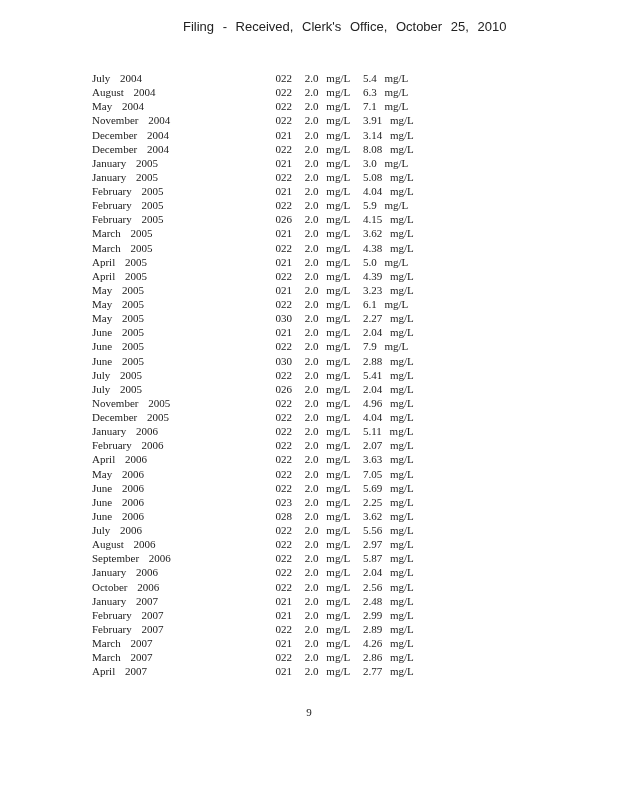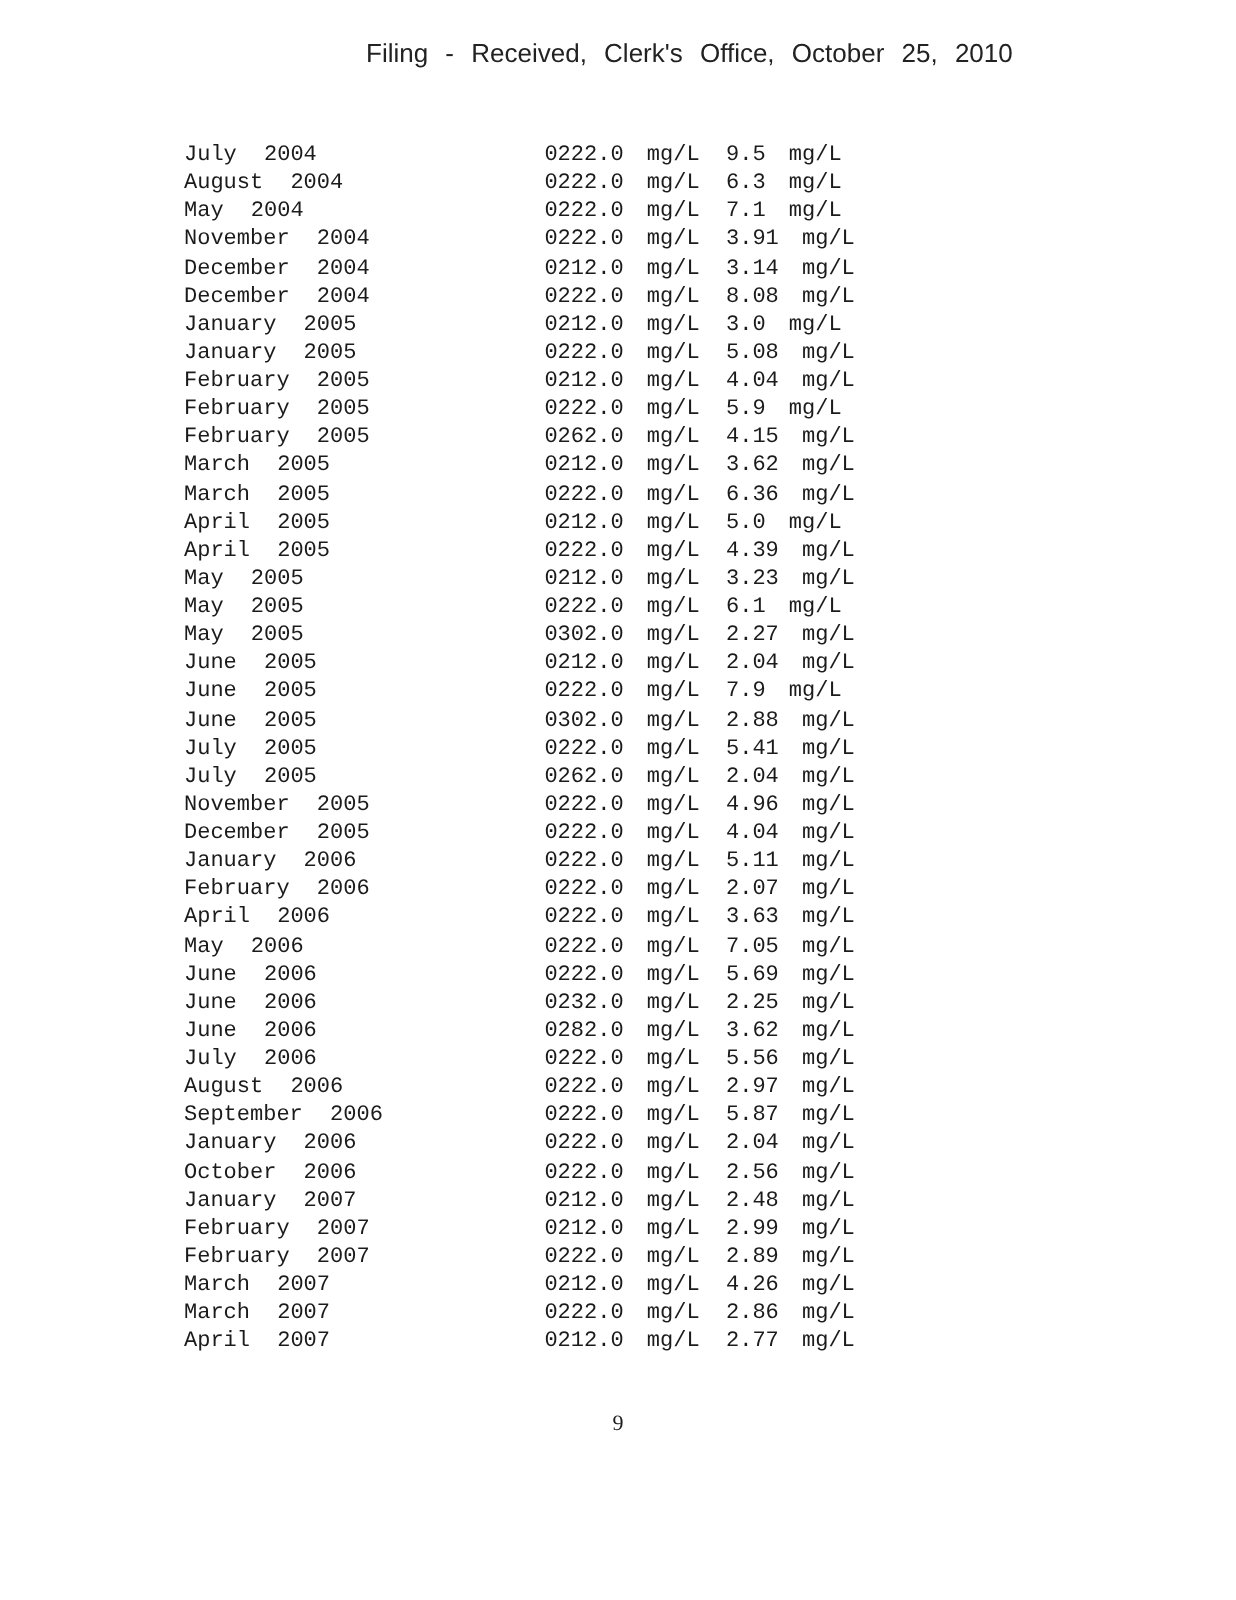--- a/index.html
+++ b/index.html
@@ -30,26 +30,25 @@
     left: 92px;
     top: 71px;
   }
   .row {
     display: flex;
     height: 14.14px;
     line-height: 14.14px;
     font-size: 11px;
     color: #1b1b1b;
     white-space: nowrap;
-    font-family: Liberation Mono, monospace;
   }
   .cell { display: inline-block; }
   .c-period  { width: 126px; word-spacing: 7px; }
   .c-outfall { width: 74px; text-align: right;  }
-  .c-limit   { width: 71px;  word-spacing: 5px; }
+  .c-limit   { width: 71px;  word-spacing: 5px; text-align: center; }
   .c-result  { width: 130px; word-spacing: 5px; }
   .page-number {
     position: absolute;
     left: 0;
     top: 706px;
     width: 618px;
     text-align: center;
     font-size: 11px;
     color: #1b1b1b;
   }
@@ -58,21 +57,21 @@
 <body>
 
 <div class="page">
   <div class="doc-header">Filing - Received, Clerk's Office, October 25, 2010</div>
 
   <div class="data-table" id="data-table">
       <div class="row">
         <span class="cell c-period">July 2004</span>
         <span class="cell c-outfall">022</span>
         <span class="cell c-limit">2.0 mg/L</span>
-        <span class="cell c-result">9.5 mg/L</span>
+        <span class="cell c-result">5.4 mg/L</span>
       </div>
       <div class="row">
         <span class="cell c-period">August 2004</span>
         <span class="cell c-outfall">022</span>
         <span class="cell c-limit">2.0 mg/L</span>
         <span class="cell c-result">6.3 mg/L</span>
       </div>
       <div class="row">
         <span class="cell c-period">May 2004</span>
         <span class="cell c-outfall">022</span>
@@ -130,21 +129,21 @@
       <div class="row">
         <span class="cell c-period">March 2005</span>
         <span class="cell c-outfall">021</span>
         <span class="cell c-limit">2.0 mg/L</span>
         <span class="cell c-result">3.62 mg/L</span>
       </div>
       <div class="row">
         <span class="cell c-period">March 2005</span>
         <span class="cell c-outfall">022</span>
         <span class="cell c-limit">2.0 mg/L</span>
-        <span class="cell c-result">6.36 mg/L</span>
+        <span class="cell c-result">4.38 mg/L</span>
       </div>
       <div class="row">
         <span class="cell c-period">April 2005</span>
         <span class="cell c-outfall">021</span>
         <span class="cell c-limit">2.0 mg/L</span>
         <span class="cell c-result">5.0 mg/L</span>
       </div>
       <div class="row">
         <span class="cell c-period">April 2005</span>
         <span class="cell c-outfall">022</span>

